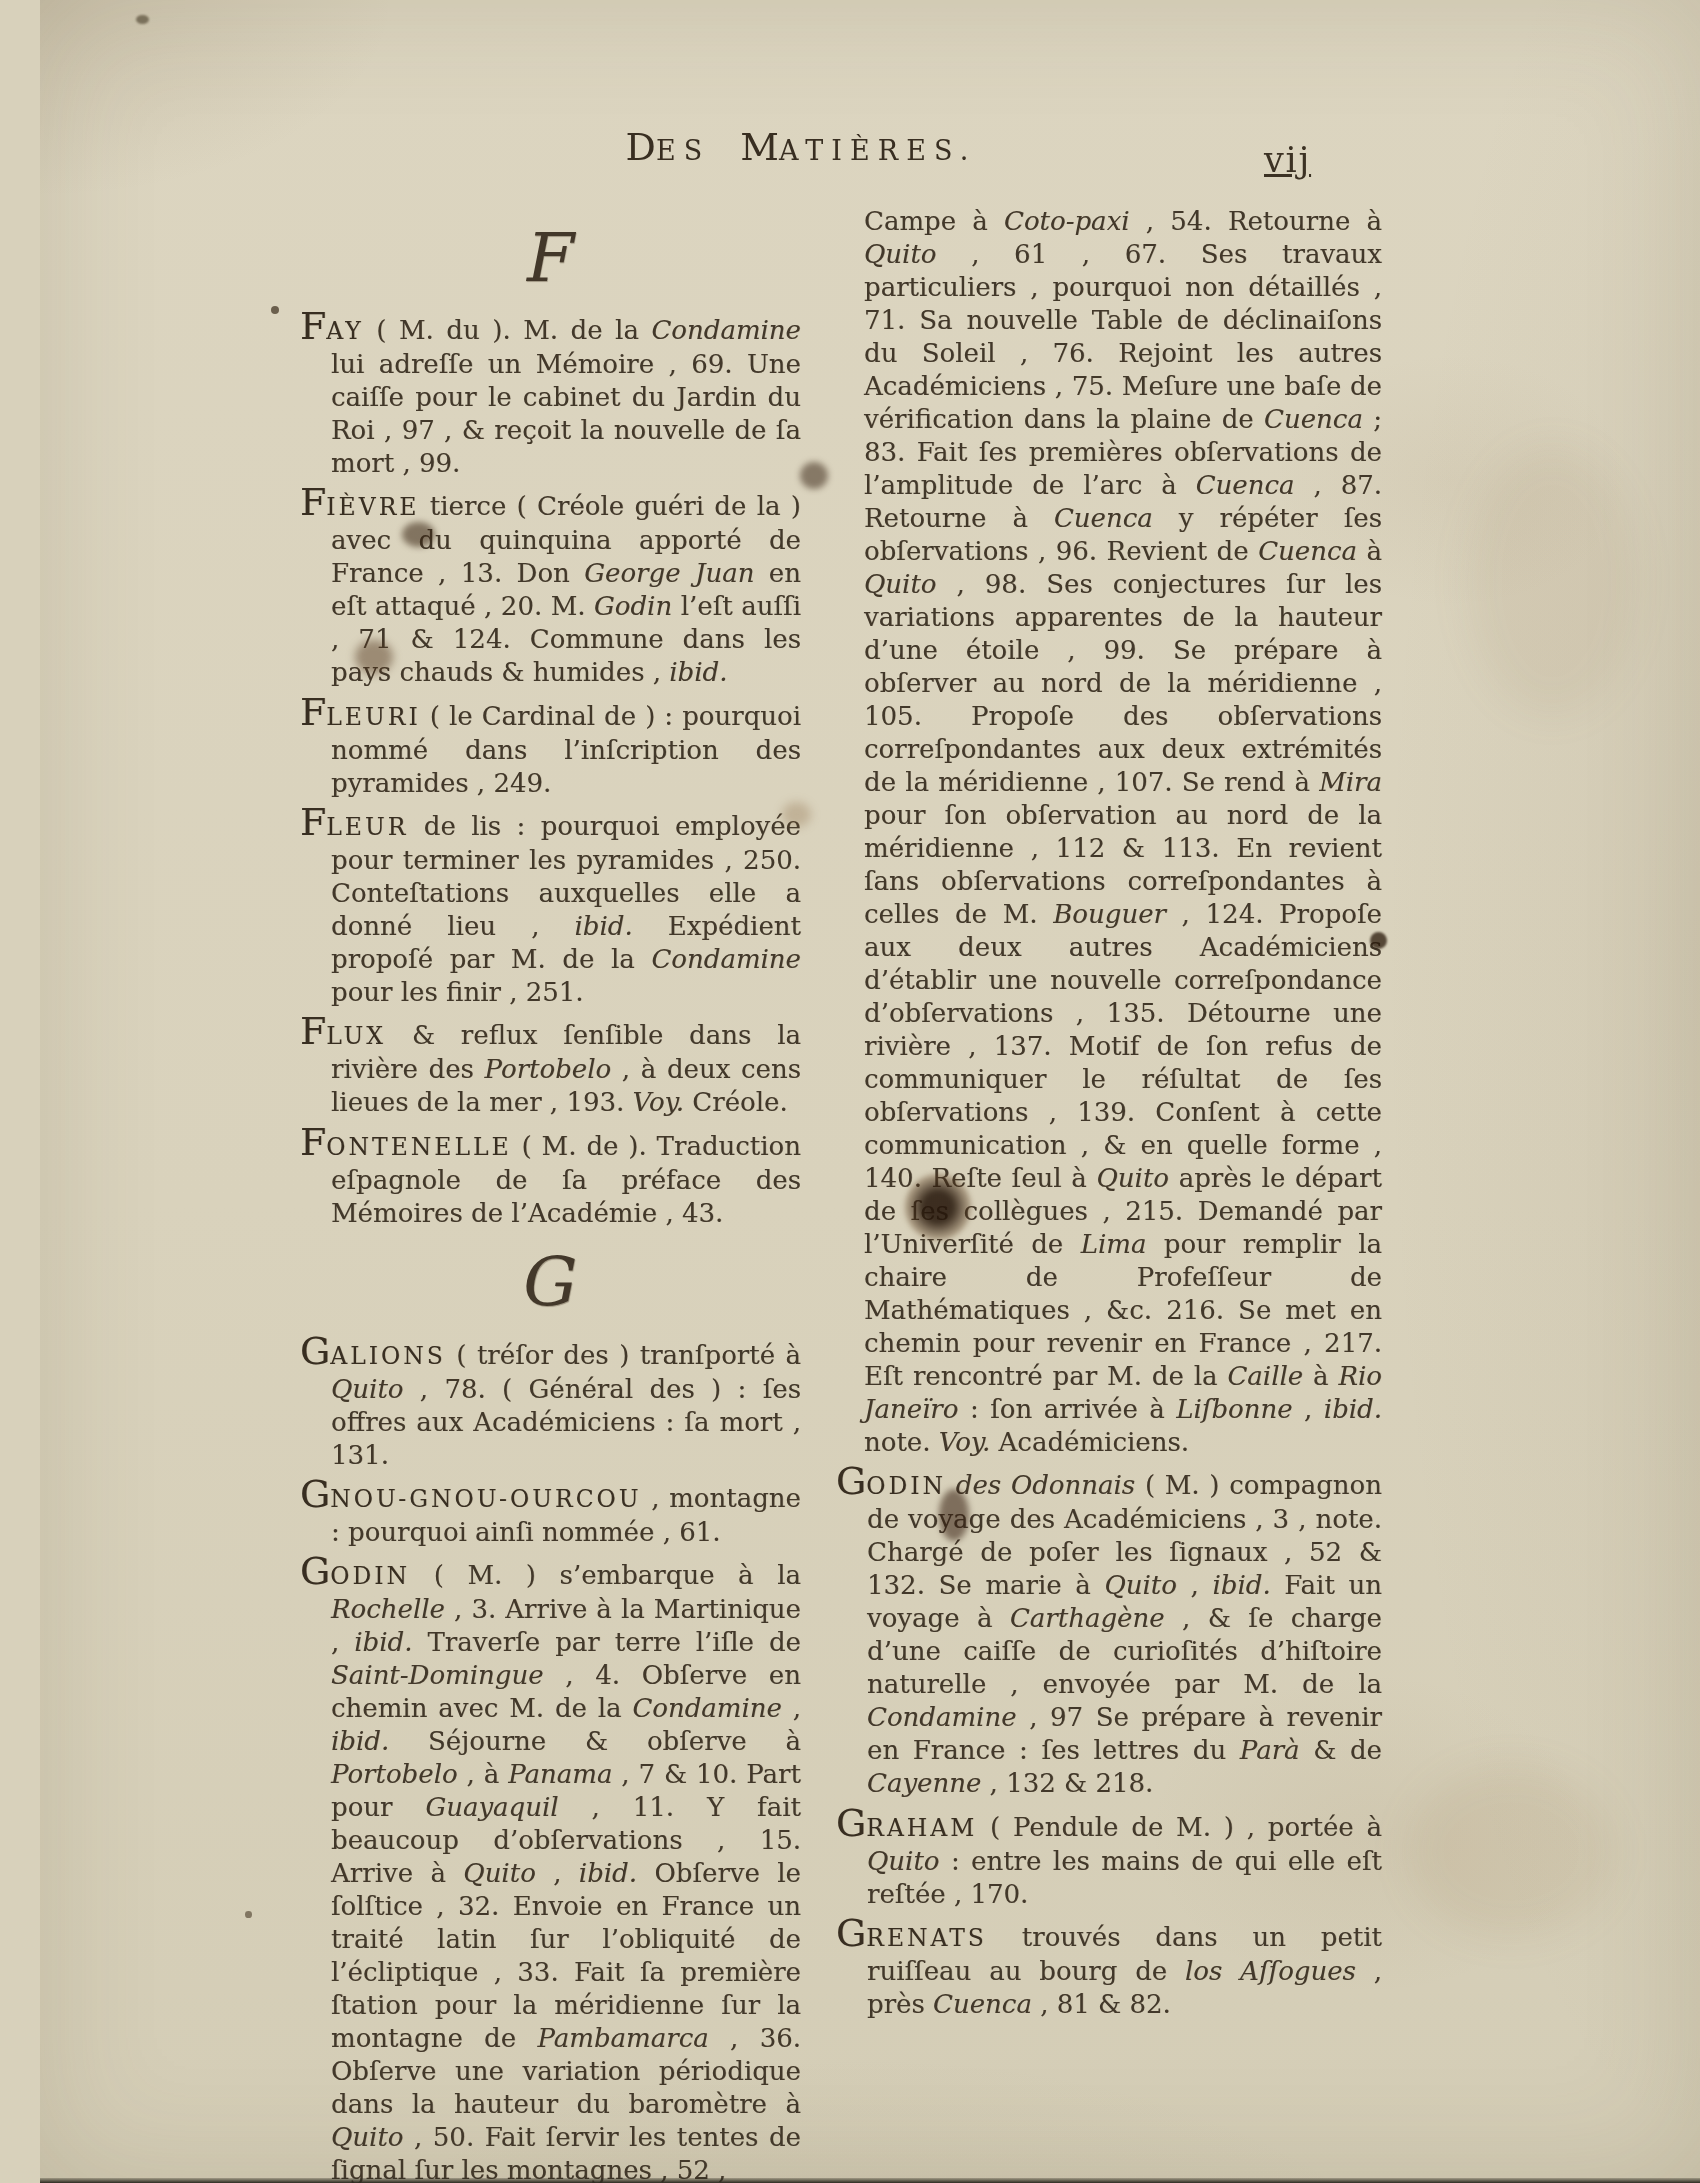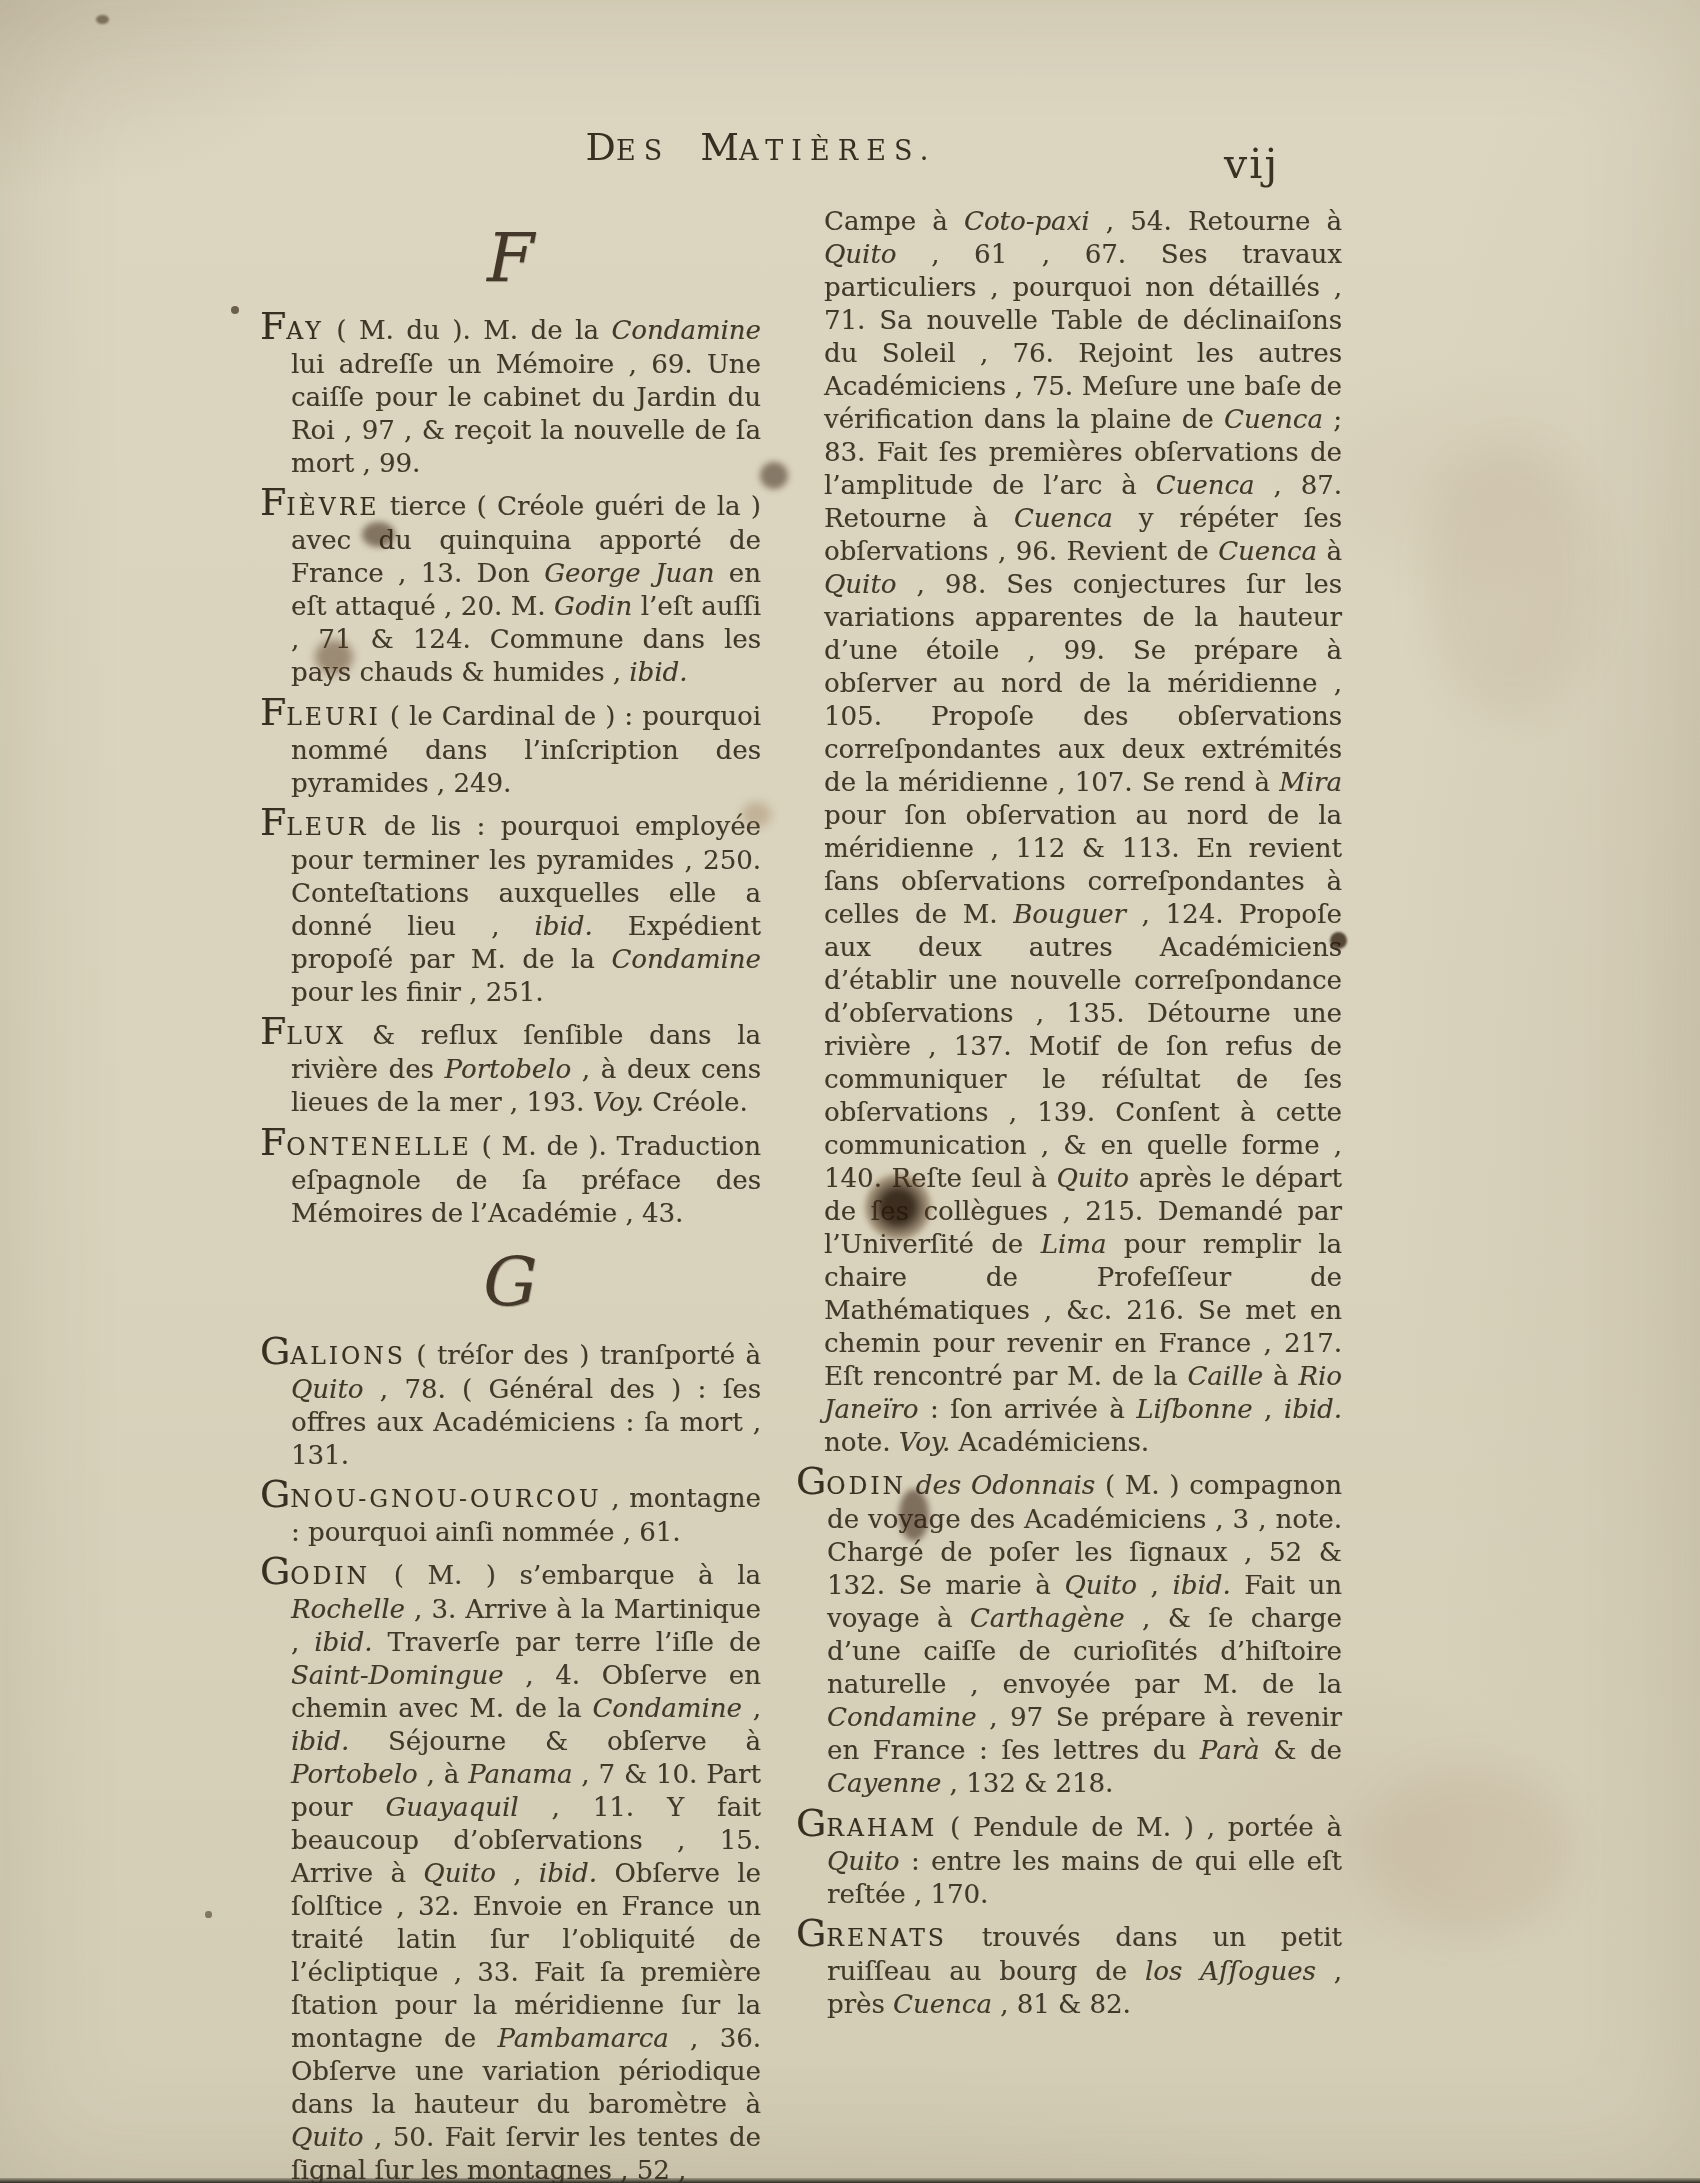--- a/index.html
+++ b/index.html
@@ -12,31 +12,32 @@
   .page{
     position:absolute;inset:0;
     background:
       radial-gradient(545px 303px at 0% 0%, rgba(110,90,60,0.14), transparent 65%),
       radial-gradient(424px 1573px at 100% 45%, rgba(120,100,70,0.08), transparent 75%),
       radial-gradient(908px 545px at 50% 112%, rgba(120,100,70,0.10), transparent 72%),
       radial-gradient(254px 182px at 85% 22%, rgba(140,115,80,0.07), transparent 70%),
       radial-gradient(315px 230px at 80% 84%, rgba(140,115,80,0.08), transparent 70%),
       linear-gradient(#dcd5c0 0%, #d9d2bc 55%, #d4cdb6 100%);
     box-shadow: inset 0 0 121px rgba(95,80,52,0.16);
+    margin-left: 40px;
   }
   .header-title{
     position:absolute;left:392px;top:132px;width:738px;
     text-align:center;font-size:30px;white-space:nowrap;
     color:#3c3224;
   }
   .header-title .seg-hw{letter-spacing:.30em;}
   .header-title .seg-hw .cap{font-size:1.40em;}
   .page-number{
     position:absolute;left:1224px;top:140px;
-    font-size:41px;letter-spacing:.05em;color:#3c3224;
+    font-size:35px;letter-spacing:.05em;color:#3c3224;text-decoration:underline;
   }
   .col{position:absolute;top:205px;}
   #col-left{left:260px;width:501px;}
   #col-right{left:796px;width:546px;}
   .entry{
     font-size:26px;line-height:33px;text-align:justify;
     margin:0 0 10.3px 0;padding-left:31px;text-indent:-31px;
     text-shadow:0.4px 0.4px 0.5px rgba(58,44,26,0.30);
   }
   .entry.cont{text-indent:0;padding-left:28px;}

